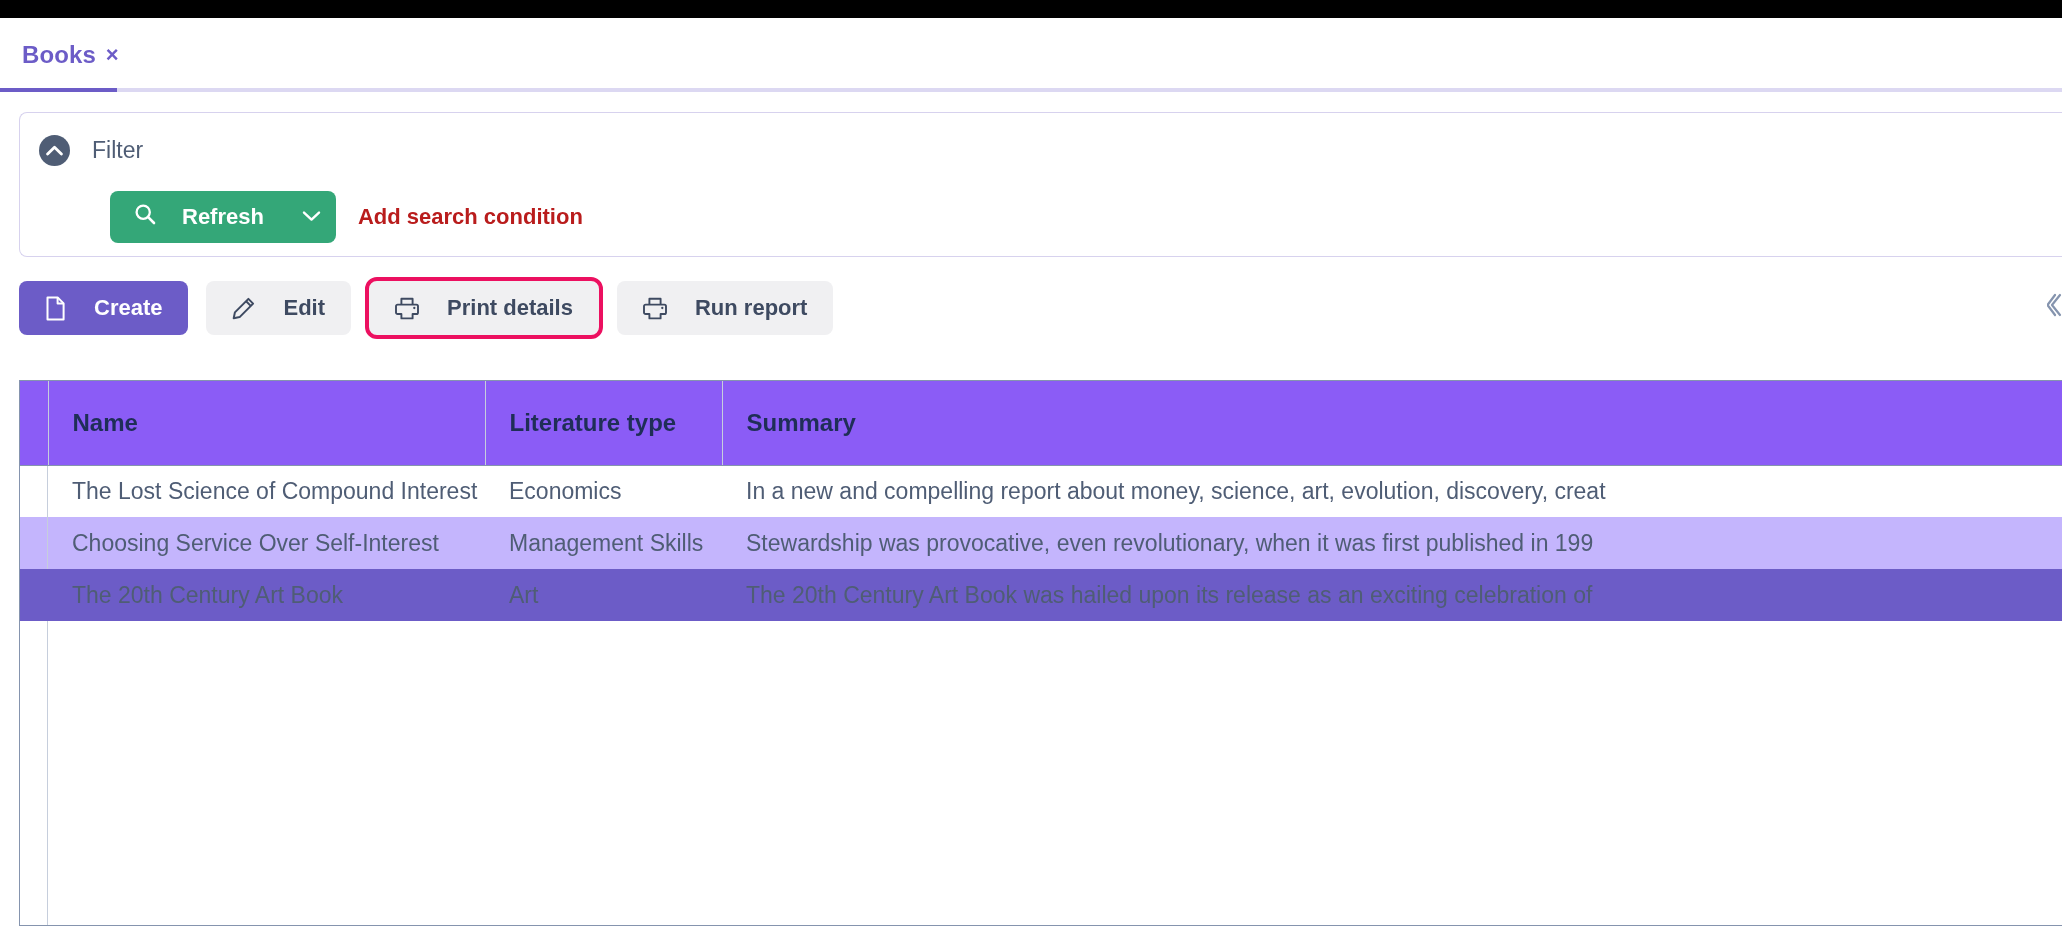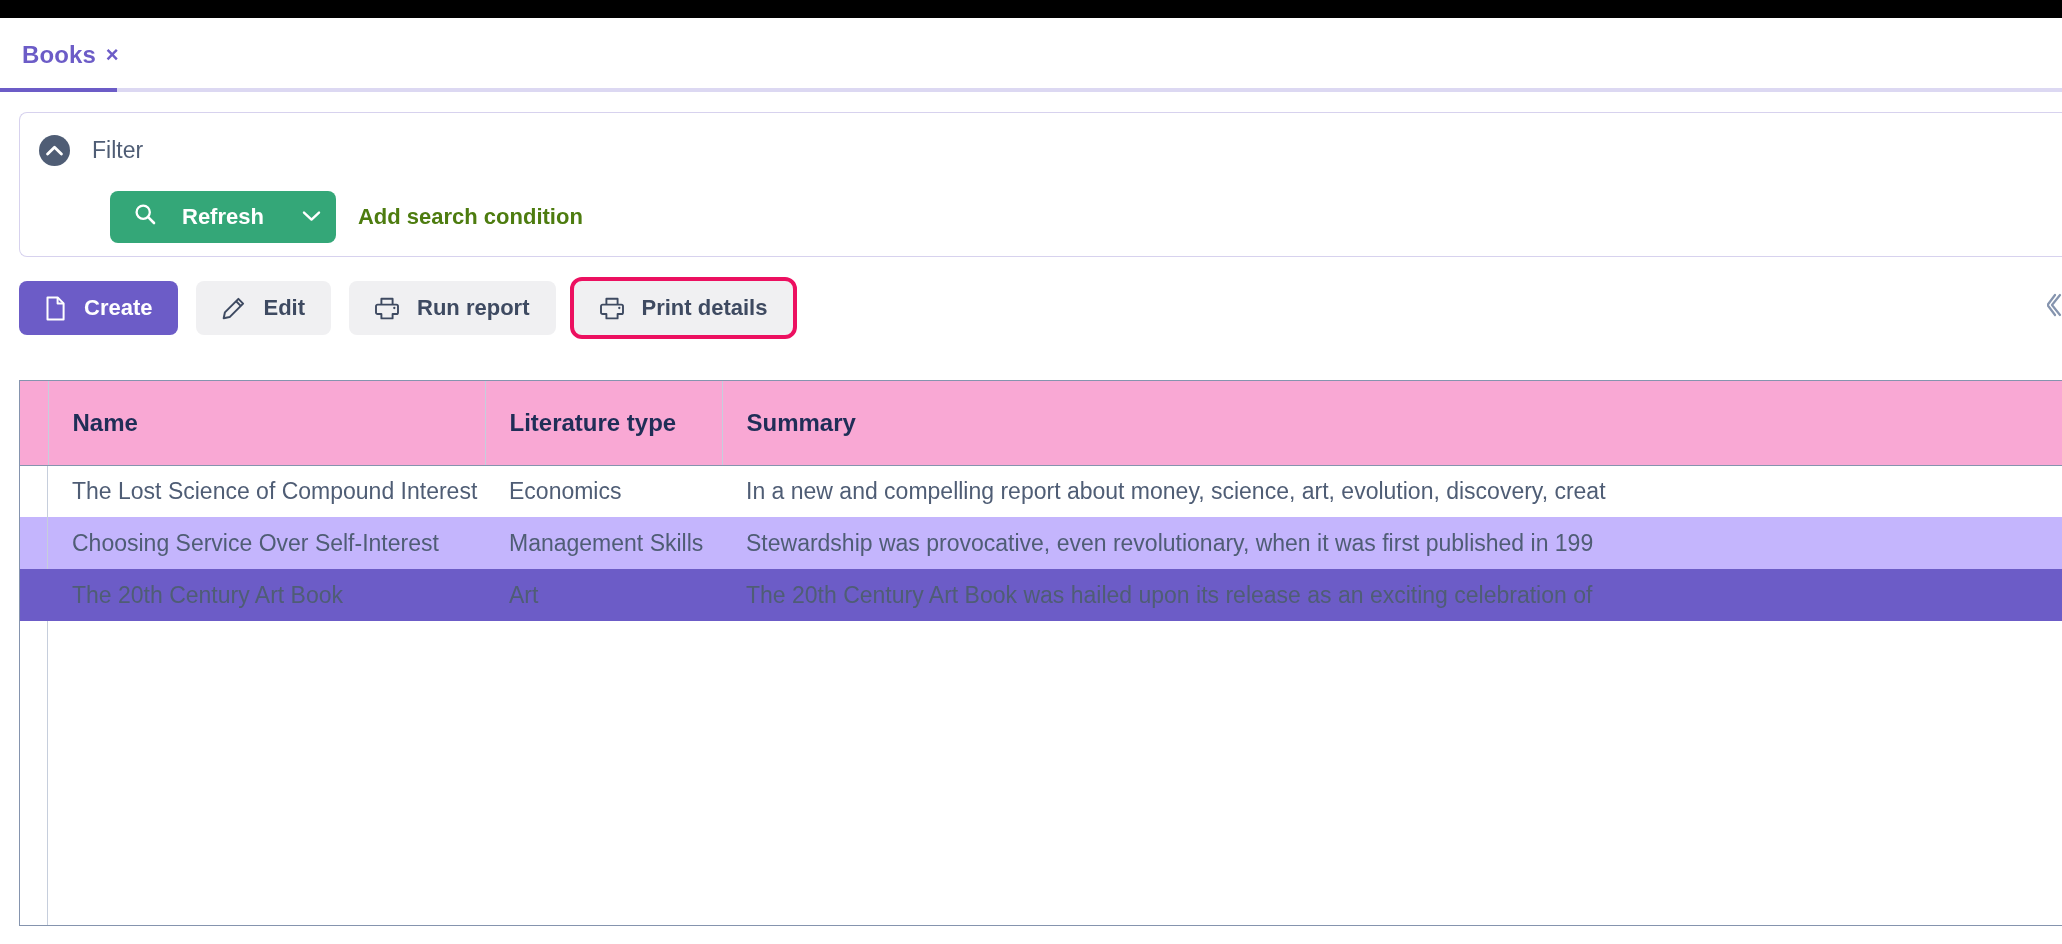--- a/index.html
+++ b/index.html
@@ -152,38 +152,38 @@
     display: flex;
     align-items: center;
     justify-content: center;
     width: 48px;
     height: 52px;
     cursor: pointer;
   }
   .link-add-cond {
     font-size: 22px;
     font-weight: 700;
-    color: #4d7c0f;
+    color: #b91c1c;
     cursor: pointer;
     text-decoration: none;
   }
 
   
   .actionbar {
     position: absolute;
     left: 19px;
     top: 189px;
     display: flex;
     align-items: center;
     gap: 18px;
   }
   .abtn {
     display: flex;
     align-items: center;
-    gap: 18px;
+    gap: 28px;
     height: 54px;
     padding: 0 26px;
     border: none;
     border-radius: 8px;
     font-size: 22px;
     font-weight: 700;
     cursor: pointer;
     background: #F0F0F2;
     color: #3E4A61;
     white-space: nowrap;
@@ -240,21 +240,21 @@
   .col-sum  { width: 1341px; }
 
   table.data thead th {
     height: 84px;
     border-bottom: 1px solid #8594AE;
     border-right: 1px solid #C6CEDC;
     font-size: 24px;
     font-weight: 700;
     color: #1F2E57;
     padding: 0 0 0 24px;
-    background: #f9a8d4;
+    background: #8b5cf6;
     vertical-align: middle;
   }
   table.data thead th.col-sel {
     border-right: 1px solid #C6CEDC;
     padding: 0;
   }
   table.data thead th.col-sum { border-right: none; }
 
   table.data tbody td {
     height: 52px;
@@ -354,42 +354,42 @@
       <span>
         <svg width="23" height="23" viewBox="0 0 23 23" aria-hidden="true">
           <path d="M16.4 1.9 L21.1 6.6 L7.6 20.1 L1.7 21.3 L2.9 15.4 Z" fill="none" stroke="#3E4A61" stroke-width="2" stroke-linejoin="round"></path>
           <line x1="14.1" y1="4.2" x2="18.8" y2="8.9" stroke="#3E4A61" stroke-width="2"></line>
         </svg>
       </span>
       <span>Edit</span>
     </button>
 
 
+    <button class="abtn highlighted">
+      <span>
+        <svg width="24" height="23" viewBox="0 0 24 23" aria-hidden="true">
+          <path d="M6.4 7.6 V1.8 H17.6 V7.6" fill="none" stroke="#3E4A61" stroke-width="1.9" stroke-linejoin="round"></path>
+          <path d="M2.6 7.6 H21.4 A1.6 1.6 0 0 1 23 9.2 V15.4 A1.6 1.6 0 0 1 21.4 17 H17.6 V21.4 H6.4 V17 H2.6
+                   A1.6 1.6 0 0 1 1 15.4 V9.2 A1.6 1.6 0 0 1 2.6 7.6 Z" fill="none" stroke="#3E4A61" stroke-width="1.9" stroke-linejoin="round"></path>
+          <circle cx="19.3" cy="11" r="1.15" fill="#3E4A61"></circle>
+        </svg>
+      </span>
+      <span>Print details</span>
+    </button>
+
     <button class="abtn">
       <span>
         <svg width="24" height="23" viewBox="0 0 24 23" aria-hidden="true">
           <path d="M6.4 7.6 V1.8 H17.6 V7.6" fill="none" stroke="#3E4A61" stroke-width="1.9" stroke-linejoin="round"></path>
           <path d="M2.6 7.6 H21.4 A1.6 1.6 0 0 1 23 9.2 V15.4 A1.6 1.6 0 0 1 21.4 17 H17.6 V21.4 H6.4 V17 H2.6
                    A1.6 1.6 0 0 1 1 15.4 V9.2 A1.6 1.6 0 0 1 2.6 7.6 Z" fill="none" stroke="#3E4A61" stroke-width="1.9" stroke-linejoin="round"></path>
           <circle cx="19.3" cy="11" r="1.15" fill="#3E4A61"></circle>
         </svg>
       </span>
       <span>Run report</span>
-    </button>
-
-    <button class="abtn highlighted">
-      <span>
-        <svg width="24" height="23" viewBox="0 0 24 23" aria-hidden="true">
-          <path d="M6.4 7.6 V1.8 H17.6 V7.6" fill="none" stroke="#3E4A61" stroke-width="1.9" stroke-linejoin="round"></path>
-          <path d="M2.6 7.6 H21.4 A1.6 1.6 0 0 1 23 9.2 V15.4 A1.6 1.6 0 0 1 21.4 17 H17.6 V21.4 H6.4 V17 H2.6
-                   A1.6 1.6 0 0 1 1 15.4 V9.2 A1.6 1.6 0 0 1 2.6 7.6 Z" fill="none" stroke="#3E4A61" stroke-width="1.9" stroke-linejoin="round"></path>
-          <circle cx="19.3" cy="11" r="1.15" fill="#3E4A61"></circle>
-        </svg>
-      </span>
-      <span>Print details</span>
     </button>
   </div>
 
   <div class="edge-handle">
     <span>
       <svg width="15" height="26" viewBox="0 0 15 26" aria-hidden="true">
         <path d="M13 3 L5 13 L13 23" fill="none" stroke="#8594AE" stroke-width="2.2" stroke-linecap="round" stroke-linejoin="round"></path>
         <path d="M8 3 L0.5 13 L8 23" fill="none" stroke="#8594AE" stroke-width="2.2" stroke-linecap="round" stroke-linejoin="round"></path>
       </svg>
     </span>

